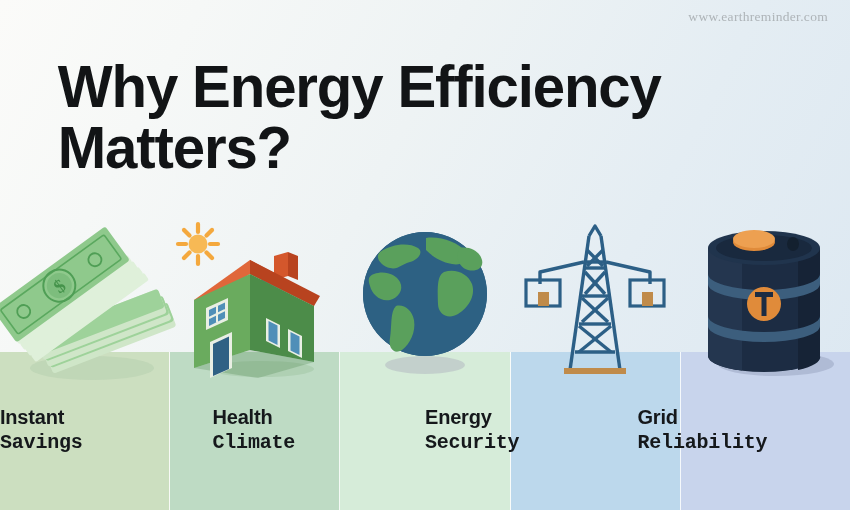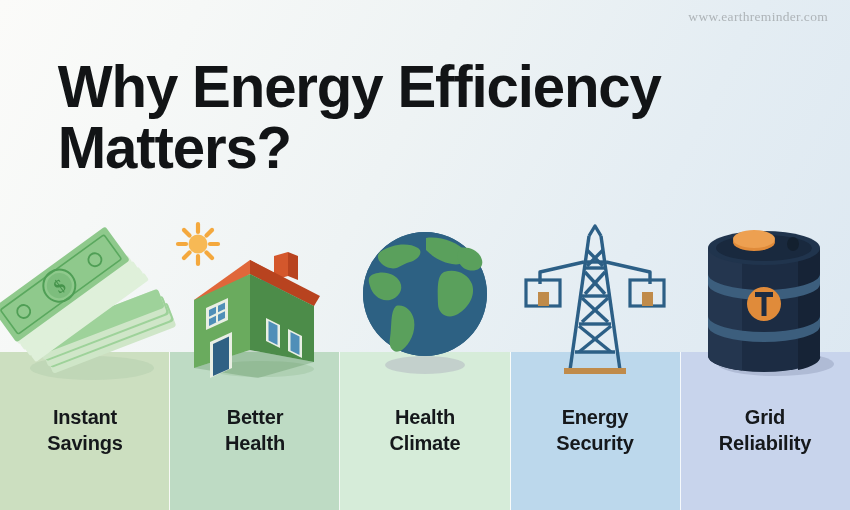--- a/index.html
+++ b/index.html
@@ -70,28 +70,27 @@
   
   .labels {
     position: absolute;
     left: 0;
     top: 404px;
     width: 850px;
     display: flex;
   }
   .label-cell {
     flex: 1 1 0;
-    text-align: center;
     color: #15181b;
     font-weight: bold;
     font-size: 20px;
     line-height: 26px;
     letter-spacing: -0.2px;
   }
-  .label-cell .l2 { display: block; }
+  .label-cell .l2 { display: block; font-family: Liberation Mono, monospace; }
 
   
   .icons {
     position: absolute;
     left: 0;
     top: 222px;
     width: 850px;
     height: 160px;
     display: flex;
   }
@@ -307,24 +306,20 @@
     </div>
 
   </div>
 
   <div class="labels">
     <div class="label-cell">
       <span>Instant</span>
       <span class="l2">Savings</span>
     </div>
     <div class="label-cell">
-      <span>Better</span>
-      <span class="l2">Health</span>
-    </div>
-    <div class="label-cell">
       <span>Health</span>
       <span class="l2">Climate</span>
     </div>
     <div class="label-cell">
       <span>Energy</span>
       <span class="l2">Security</span>
     </div>
     <div class="label-cell">
       <span>Grid</span>
       <span class="l2">Reliability</span>

